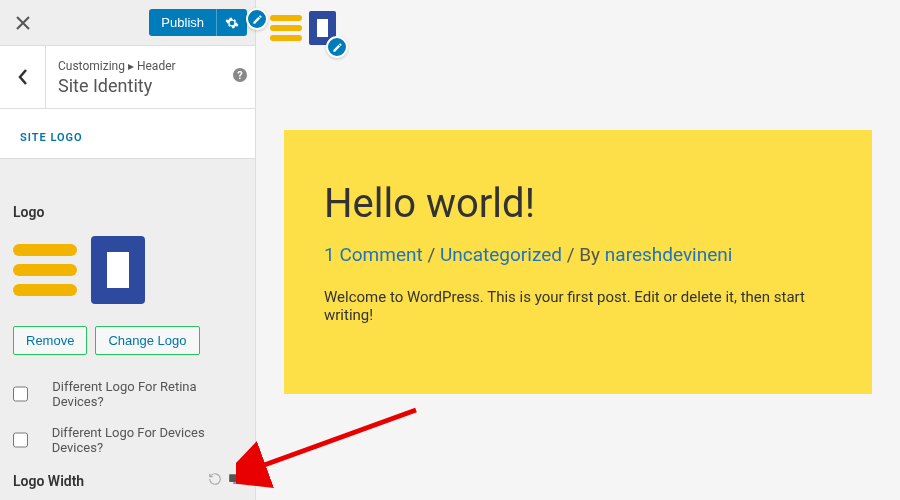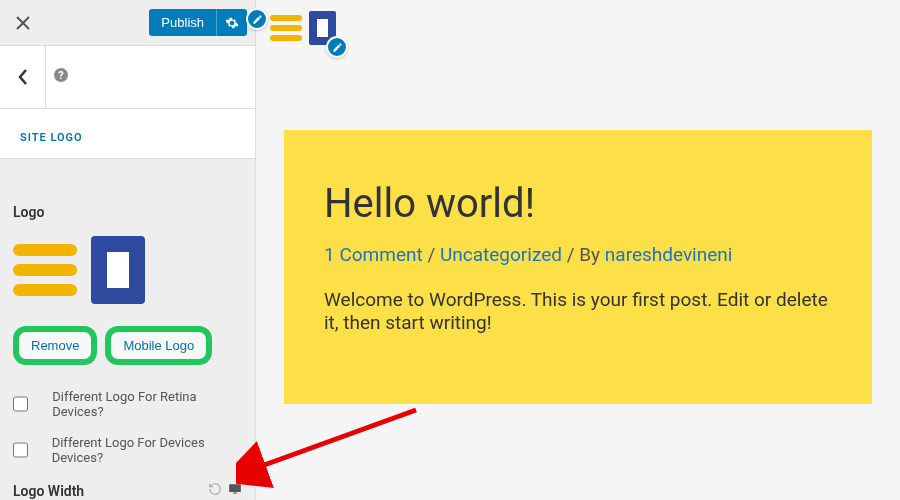--- a/index.html
+++ b/index.html
@@ -15,41 +15,41 @@
   .back-btn { width: 46px; height: 62px; display: flex; align-items: center; justify-content: center; font-size: 18px; color: #333; cursor: pointer; border-right: 1px solid #ddd; }
   .breadcrumb-text { flex: 1; padding: 10px 12px; }
   .breadcrumb-small { font-size: 12px; color: #555; }
   .breadcrumb-title { font-size: 18px; color: #555; font-weight: 400; margin-top: 2px; }
   .help-icon { width: 30px; color: #888; font-size: 15px; text-align: center; }
   .section-title { color: #0073aa; font-size: 11px; font-weight: 600; letter-spacing: 1px; padding: 22px 20px 14px; background: #fff; border-bottom: 1px solid #ddd; }
   .controls { padding: 13px; margin-top: 32px; }
   .label { font-size: 14px; color: #333; font-weight: 600; margin-bottom: 10px; }
   .logo-preview { margin-bottom: 12px; }
   .logo-btns { display: flex; gap: 8px; margin-bottom: 16px; }
-  .outline-btn { background: #f6f7f7; border: 6px solid #22c55e; color: #0073aa; padding: 6px 12px; font-size: 13px; border-radius: 13px; cursor: pointer; }
+  .outline-btn { background: #f6f7f7; border: 1px solid #22c55e; color: #0073aa; padding: 6px 12px; font-size: 13px; border-radius: 2px; cursor: pointer; }
   .check-row { display: flex; align-items: center; gap: 24px; font-size: 13px; color: #555; padding: 8px 0; }
   .check-row input { width: 16px; height: 16px; }
   .width-header { display: flex; align-items: center; justify-content: space-between; margin-top: 8px; }
   .width-label { font-size: 14px; color: #333; font-weight: 600; }
   .width-icons { display: flex; gap: 6px; color: #888; }
   .slider-row { display: flex; align-items: center; gap: 10px; margin-top: 12px; }
   .range { flex: 1; -webkit-appearance: none; height: 4px; background: #ccc; border-radius: 2px; }
   .range::-webkit-slider-thumb { -webkit-appearance: none; width: 16px; height: 16px; background: #007cba; border-radius: 50%; cursor: pointer; }
   .range::-moz-range-thumb { width: 16px; height: 16px; background: #007cba; border: none; border-radius: 50%; cursor: pointer; }
   .num-input { width: 48px; padding: 4px 6px; border: 1px solid #aaa; border-radius: 3px; font-size: 13px; }
   .preview { flex: 1; background: #f5f5f5; position: relative; }
   .preview-header { height: 60px; display: flex; align-items: center; padding-left: 14px; position: relative; }
   .mini-logo { position: relative; }
   .edit-badge { position: absolute; width: 22px; height: 22px; background: #007cba; border: 2px solid #fff; border-radius: 50%; display: flex; align-items: center; justify-content: center; color: #fff; cursor: pointer; box-shadow: 0 1px 3px rgba(0,0,0,0.2); }
   .content-card { background: #fde047; margin: 70px 28px 0 28px; padding: 50px 40px 70px; }
   .post-title { font-size: 40px; font-weight: 400; color: #333; margin-bottom: 16px; }
   .meta { font-size: 19px; color: #1e73be; margin-bottom: 22px; }
   .meta .sep { color: #555; }
   .meta .by { color: #555; }
-  .body-text { font-size: 19px; color: #333; }
+  .body-text { font-size: 15px; color: #333; }
   .arrow-annot { position: absolute; pointer-events: none; }
 </style>
 </head>
 <body>
 
 <div class="sidebar">
   <div class="topbar">
     <div class="close-btn">
       <svg width="14" height="14" viewBox="0 0 14 14">
           <path d="M1 1 L13 13 M13 1 L1 13" stroke="#555" stroke-width="2" fill="none"></path>
@@ -65,20 +65,24 @@
       </button>
     </div>
   </div>
 
   <div class="breadcrumb-row">
     <div class="back-btn">
       <svg width="10" height="16" viewBox="0 0 10 16">
           <path d="M8 1 L2 8 L8 15" stroke="#333" stroke-width="2.5" fill="none"></path>
         </svg>
     </div>
+    <div class="breadcrumb-text">
+      <div class="breadcrumb-small">Customizing ▸ Header</div>
+      <div class="breadcrumb-title">Site Identity</div>
+    </div>
     <div class="help-icon">
       <svg width="16" height="16" viewBox="0 0 16 16">
           <circle cx="8" cy="8" r="7" fill="#888"></circle>
           <text x="8" y="12" text-anchor="middle" fill="#fff" font-size="11" font-weight="bold">?</text>
         </svg>
     </div>
   </div>
 
   <div class="section-title">SITE LOGO</div>
 
@@ -88,21 +92,21 @@
       <svg width="140" height="80" viewBox="0 0 140 80">
         <rect x="0" y="14" width="64" height="12" rx="6" fill="#f3b400"></rect>
         <rect x="0" y="34" width="64" height="12" rx="6" fill="#f3b400"></rect>
         <rect x="0" y="54" width="64" height="12" rx="6" fill="#f3b400"></rect>
         <rect x="78" y="6" width="54" height="68" rx="4" fill="#2d4a9e"></rect>
         <rect x="94" y="22" width="22" height="36" fill="#fff"></rect>
       </svg>
     </div>
     <div class="logo-btns">
       <button class="outline-btn">Remove</button>
-      <button class="outline-btn">Mobile Logo</button>
+      <button class="outline-btn">Change Logo</button>
     </div>
     <label class="check-row">
       <input type="checkbox" style="">
       <span>Different Logo For Retina Devices?</span>
     </label>
     <label class="check-row">
       <input type="checkbox" style="">
       <span>Different Logo For Devices Devices?</span>
     </label>
 

